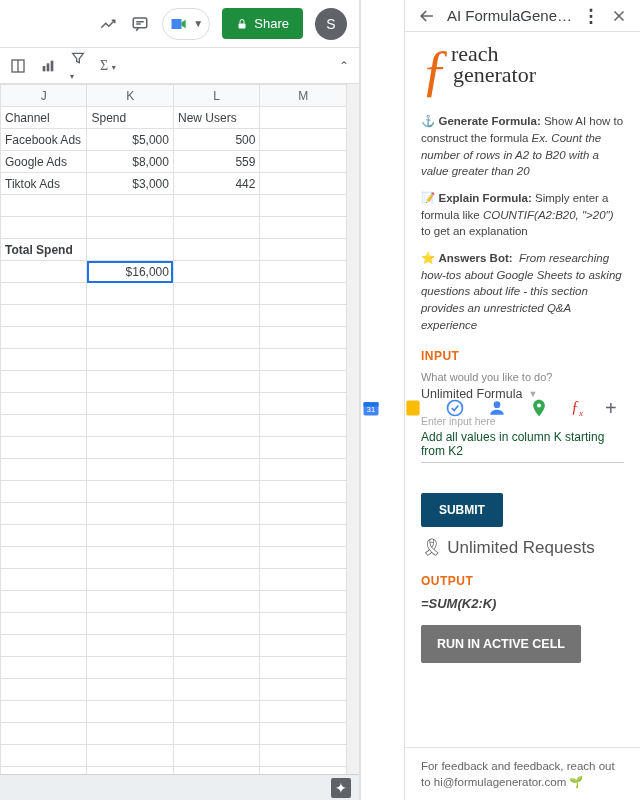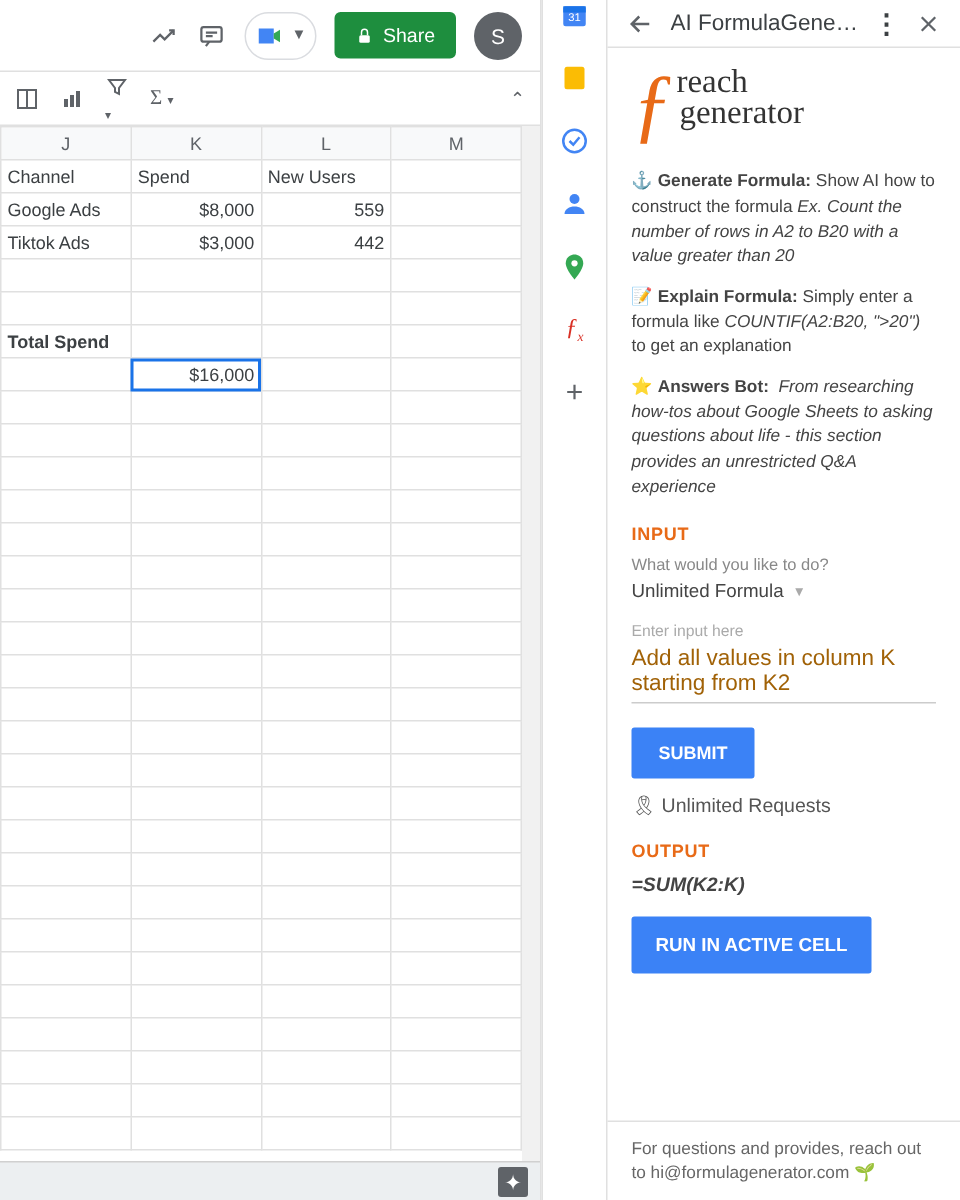--- a/index.html
+++ b/index.html
@@ -17,42 +17,42 @@
 .sheet { flex: 1; overflow: auto; }
 table.grid { border-collapse: collapse; table-layout: fixed; width: 100%; }
 table.grid th, table.grid td { border: 1px solid #e0e0e0; height: 22px; padding: 0 4px; font-size: 12px; text-align: left; white-space: nowrap; overflow: hidden; }
 table.grid th { background: #f8f9fa; text-align: center; font-weight: 400; color: #5f6368; }
 table.grid td.num { text-align: right; }
 table.grid td.bold { font-weight: 700; }
 td.selected { outline: 2px solid #1a73e8; outline-offset: -2px; }
 .scrollbar-v { width: 12px; background: #f1f1f1; }
 .bottom-bar { height: 26px; background: #eceff1; border-top: 1px solid #d0d0d0; display: flex; align-items: center; justify-content: flex-end; padding: 0 8px; }
 .explore-btn { width: 20px; height: 20px; background: #5f6368; color: #fff; display: flex; align-items: center; justify-content: center; font-size: 14px; border-radius: 2px; }
-.siderail { width: 44px; border-left: 1px solid #e0e0e0; display: flex; flex-direction: column; align-items: center; gap: 22px; color: #5f6368; font-size: 16px; }
+.siderail { width: 44px; border-left: 1px solid #e0e0e0; display: flex; flex-direction: row; align-items: center; gap: 22px; padding-top: 16px; color: #5f6368; font-size: 16px; }
 .siderail .fx { color: #d93025; font-family: serif; font-style: italic; }
 .addon-pane { flex: 1; display: flex; flex-direction: column; border-left: 1px solid #e0e0e0; }
 .addon-header { height: 32px; display: flex; align-items: center; gap: 10px; padding: 0 12px; border-bottom: 1px solid #e0e0e0; }
 .addon-header .title { font-size: 15px; font-weight: 500; flex: 1; overflow: hidden; text-overflow: ellipsis; white-space: nowrap; }
 .addon-body { flex: 1; overflow-y: auto; padding: 12px 16px 4px 16px; font-size: 12px; color: #444; }
 .logo { font-family: Georgia, serif; margin-bottom: 16px; line-height: 0.95; }
 .logo .big-f { font-size: 56px; color: #e86a17; font-style: italic; float: left; margin-right: 2px; }
 .logo .rest { font-size: 22px; color: #333; }
 .feature { margin-bottom: 10px; font-size: 11.5px; line-height: 1.45; }
 .feature b { font-weight: 700; }
 .feature em { font-style: italic; }
 h4.section { color: #e86a17; font-size: 12px; letter-spacing: 0.5px; margin: 16px 0 8px 0; font-weight: 700; }
 .field-label { font-size: 11px; color: #888; margin-bottom: 4px; }
 .dropdown { display: flex; align-items: center; gap: 6px; font-size: 12.5px; color: #444; margin-bottom: 14px; }
 .dropdown .tri { font-size: 9px; color: #aaa; }
-.input-text-static { font-size: 15px; color: #a16207; border-bottom: 1px solid #ccc; padding-bottom: 4px; margin-bottom: 6px; }
+.input-text-static { font-size: 12px; color: #14532d; border-bottom: 1px solid #ccc; padding-bottom: 4px; margin-bottom: 20px; }
 .hint { font-size: 10.5px; color: #aaa; margin-bottom: 3px; }
-.submit-btn { background: #3b82f6; color: #fff; border: none; padding: 10px 18px; font-size: 12px; font-weight: 600; cursor: pointer; margin: 10px 0; border-radius: 2px; }
-.note { font-size: 13px; color: #555; margin-bottom: 6px; }
+.submit-btn { background: #0c4a6e; color: #fff; border: none; padding: 10px 18px; font-size: 12px; font-weight: 600; cursor: pointer; margin: 10px 0; border-radius: 2px; }
+.note { font-size: 17px; color: #555; margin-bottom: 6px; }
 .output-code { font-weight: 700; font-style: italic; font-size: 13px; margin: 6px 0 14px 0; }
-.run-btn { background: #3b82f6; color: #fff; border: none; padding: 12px 16px; font-size: 12.5px; font-weight: 600; cursor: pointer; border-radius: 2px; }
+.run-btn { background: #737373; color: #fff; border: none; padding: 12px 16px; font-size: 12.5px; font-weight: 600; cursor: pointer; border-radius: 2px; }
 .footer-addon { border-top: 1px solid #e0e0e0; padding: 10px 16px; font-size: 11.5px; color: #666; line-height: 1.4; }
 svg { display: block; }
 </style>
 </head>
 <body>
 
 <div class="left-pane">
 
   <div class="topbar">
     <span class="icon-sm">
@@ -124,20 +124,26 @@
               <th>K</th>
               <th>L</th>
               <th>M</th>
             </tr>
           </thead>
         <tbody id="grid-body">
             <tr>
               <td>Channel</td>
               <td>Spend</td>
               <td>New Users</td>
+              <td></td>
+            </tr>
+            <tr>
+              <td>Facebook Ads</td>
+              <td class="num">$5,000</td>
+              <td class="num">500</td>
               <td></td>
             </tr>
             <tr>
               <td>Google Ads</td>
               <td class="num">$8,000</td>
               <td class="num">559</td>
               <td></td>
             </tr>
             <tr>
               <td>Tiktok Ads</td>
@@ -400,14 +406,14 @@
     <button class="submit-btn">SUBMIT</button>
 
     <div class="note">🎗 <span>Unlimited Requests</span></div>
 
     <h4 class="section">OUTPUT</h4>
     <div class="output-code">=SUM(K2:K)</div>
 
     <button class="run-btn">RUN IN ACTIVE CELL</button>
   </div>
 
-  <div class="footer-addon">For questions and provides, reach out to hi@formulagenerator.com 🌱</div>
+  <div class="footer-addon">For feedback and feedback, reach out to hi@formulagenerator.com 🌱</div>
 </div>
 
 </body></html>

